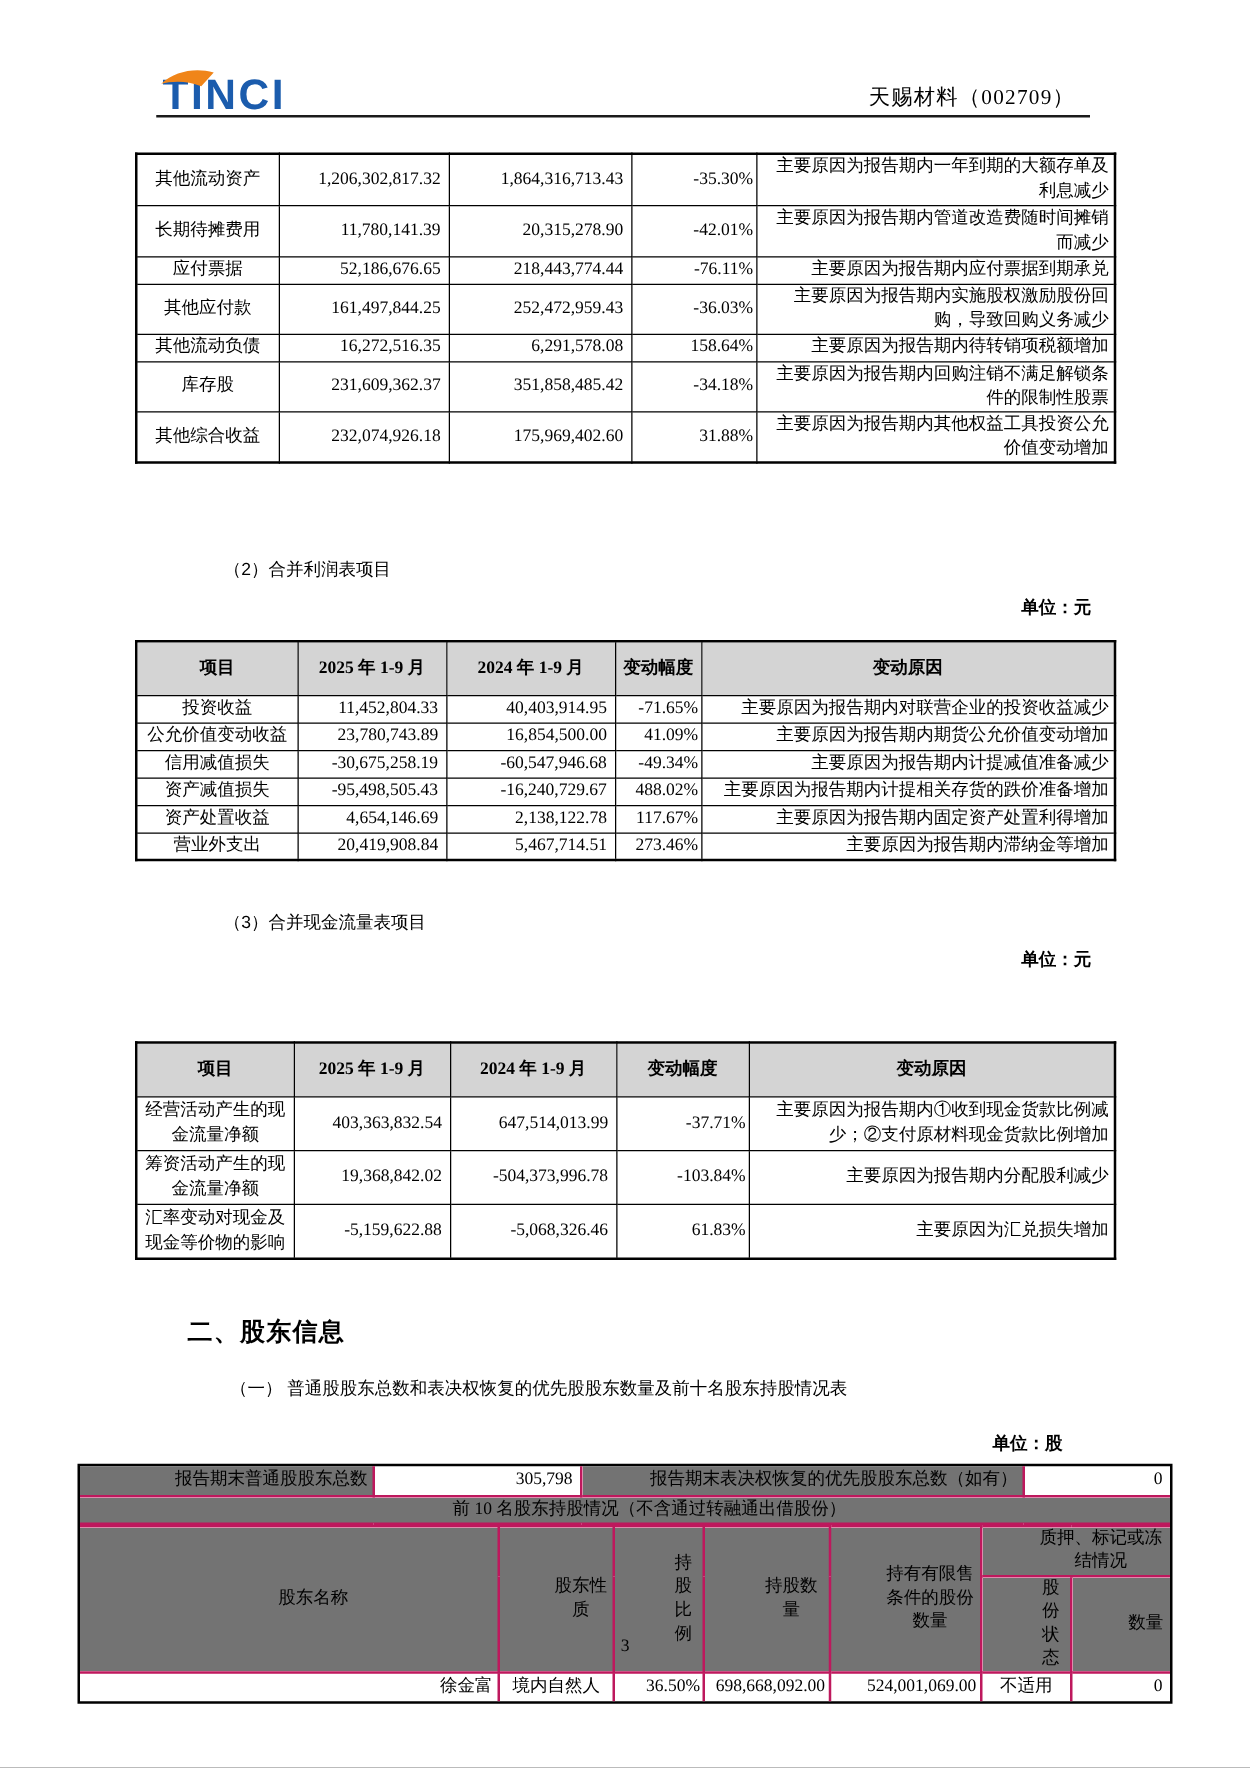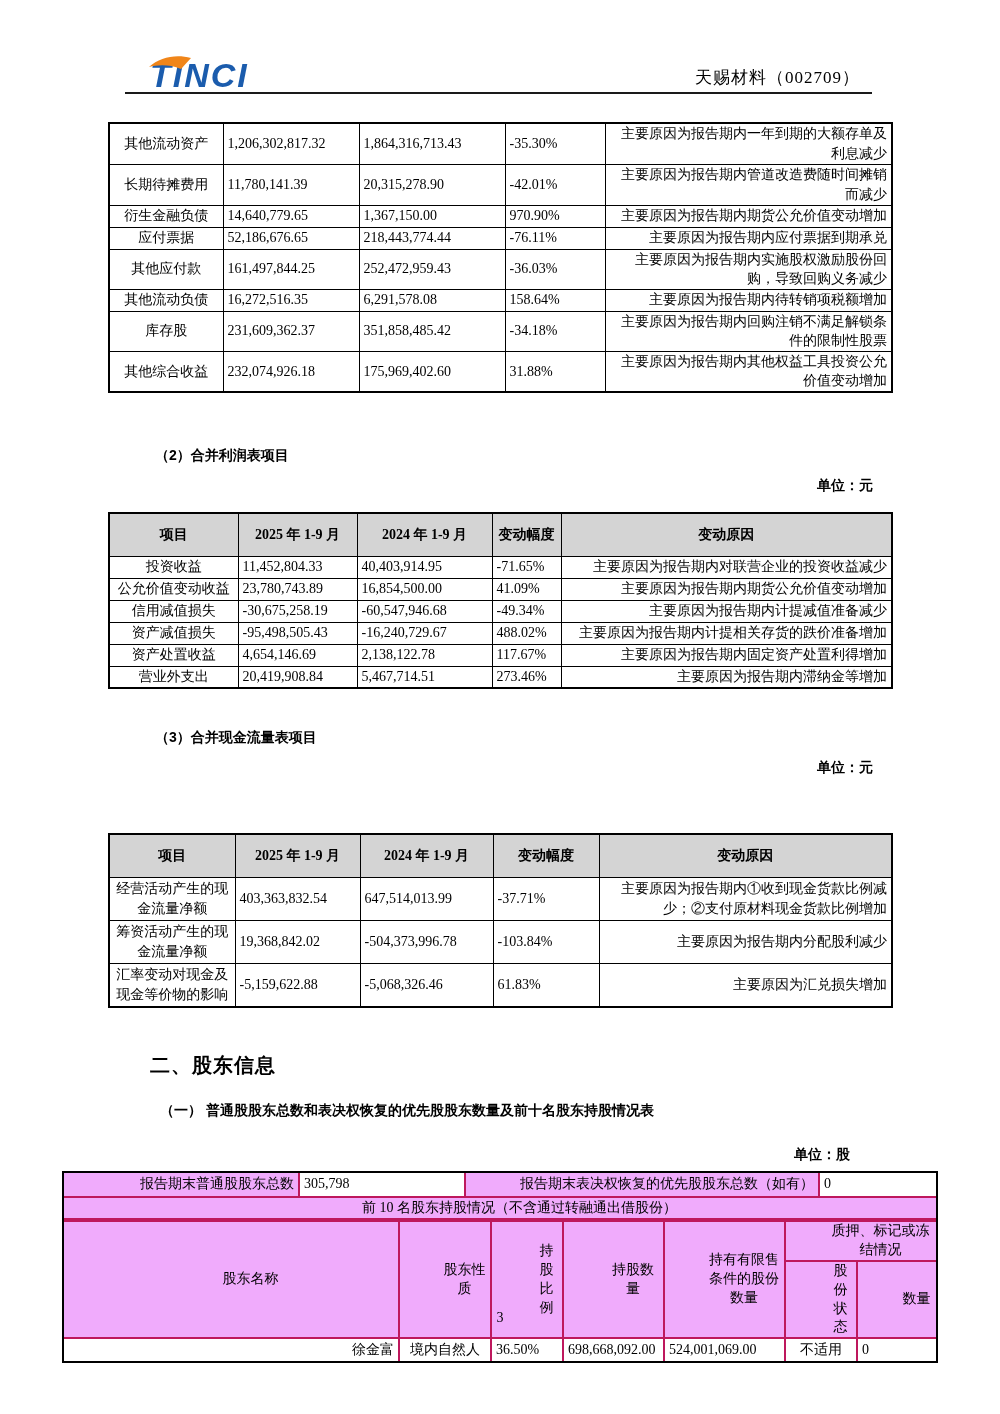--- a/index.html
+++ b/index.html
@@ -1,39 +1,39 @@
 <!DOCTYPE html>
 <html><head>
 <meta charset="utf-8">
 <style>
   html,body{margin:0;padding:0;background:#888;}
   .page{
     position:relative;width:1000px;height:1414px;margin:0 auto;background:#ffffff;
     font-family:"Liberation Serif","DejaVu Serif",serif;color:#000;
   }
   
-  .logo{position:absolute;left:148px;top:54px;width:140px;height:40px;font-style:italic;}
+  .logo{position:absolute;left:128px;top:54px;width:140px;height:40px;}
   .company{position:absolute;left:560px;top:66px;width:300px;text-align:right;font-size:17px;letter-spacing:1px;}
   .hrule{position:absolute;left:125px;top:92px;width:747px;height:2px;background:#1a1a1a;}
   
   .t{border-collapse:collapse;table-layout:fixed;width:100%;font-size:14px;border:2px solid #000;}
   .t td{border:1px solid #000;padding:0 4px;vertical-align:middle;line-height:1.4;overflow:hidden;}
   .th{background:#d4d4d4;font-weight:bold;text-align:center;}
-  .c{text-align:center;} .r{} .l{text-align:right;}
+  .c{text-align:center;} .r{text-align:right;} .l{text-align:right;}
   .num{padding-right:6px !important;}
   .pct{padding-right:2px !important;}
   .abs{position:absolute;}
-  .sec-title{font-family:"Liberation Sans","DejaVu Sans",sans-serif;font-weight:bold;font-size:14px;}
+  .sec-title{font-family:"Liberation Sans","DejaVu Sans",sans-serif;font-weight:normal;font-size:14px;margin-left:24px;}
   .big-title{font-family:"Liberation Sans","DejaVu Sans",sans-serif;font-weight:bold;font-size:20px;letter-spacing:1px;}
   .unit{font-size:14px;text-align:right;font-weight:bold;}
   
   .shwrap{border:2px solid #000;}
   .sht{border-collapse:collapse;table-layout:fixed;width:100%;font-size:14px;}
   .sht td{border:2px solid #be185d;padding:0 4px;vertical-align:middle;line-height:1.35;overflow:hidden;}
-  .sht .gy{background:#f0abfc;padding-left:43px;}
+  .sht .gy{background:#737373;padding-left:43px;}
   .bl0{border-left:none !important;} .br0{border-right:none !important;}
   .bt0{border-top:none !important;} .bb0{border-bottom:none !important;}
   #shB{border-top:none;}
   .footer{position:absolute;left:0;top:1310px;width:100%;text-align:center;font-size:14px;}
 </style>
 </head>
 <body>
 
 <div class="page">
 
@@ -62,27 +62,20 @@
           <td class="r num">1,864,316,713.43</td>
           <td class="r pct">-35.30%</td>
           <td class="l">主要原因为报告期内一年到期的大额存单及利息减少</td>
         </tr>
         <tr style="height:41px">
           <td class="c">长期待摊费用</td>
           <td class="r num">11,780,141.39</td>
           <td class="r num">20,315,278.90</td>
           <td class="r pct">-42.01%</td>
           <td class="l">主要原因为报告期内管道改造费随时间摊销而减少</td>
-        </tr>
-        <tr style="height:22px">
-          <td class="c">衍生金融负债</td>
-          <td class="r num">14,640,779.65</td>
-          <td class="r num">1,367,150.00</td>
-          <td class="r pct">970.90%</td>
-          <td class="l">主要原因为报告期内期货公允价值变动增加</td>
         </tr>
         <tr style="height:22px">
           <td class="c">应付票据</td>
           <td class="r num">52,186,676.65</td>
           <td class="r num">218,443,774.44</td>
           <td class="r pct">-76.11%</td>
           <td class="l">主要原因为报告期内应付票据到期承兑</td>
         </tr>
         <tr style="height:39px">
           <td class="c">其他应付款</td>

